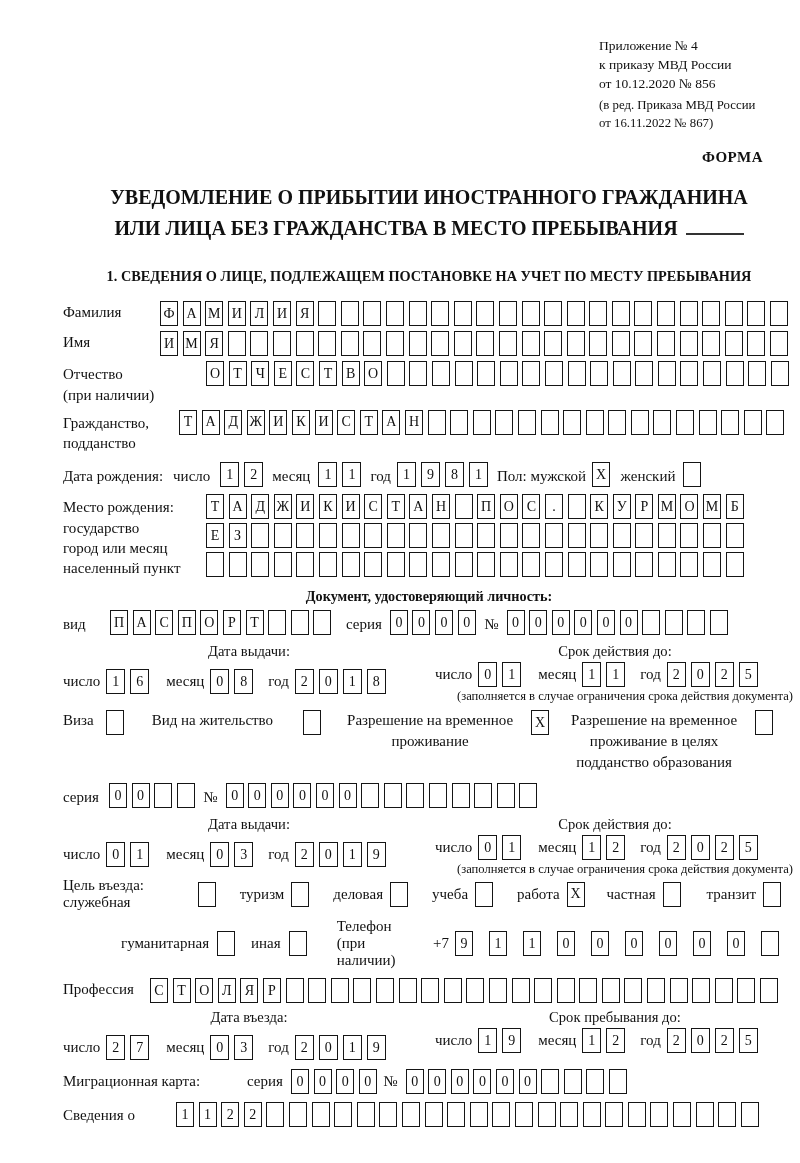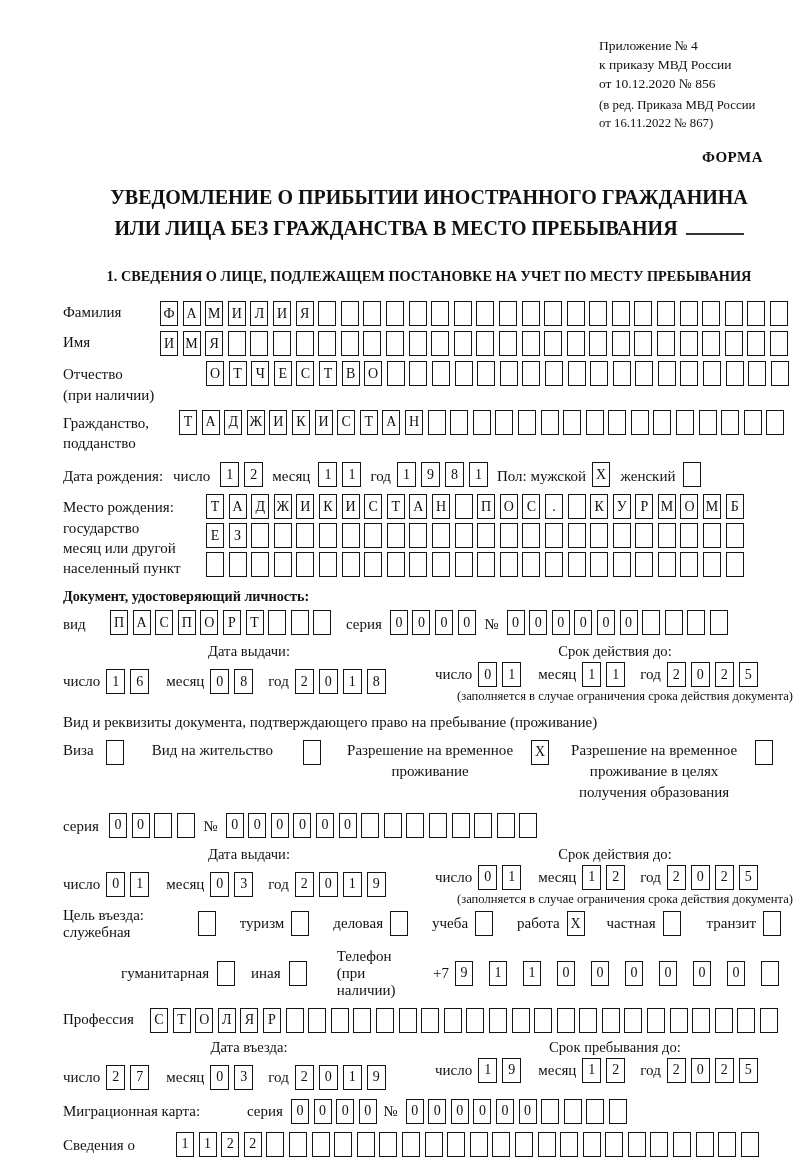--- a/index.html
+++ b/index.html
@@ -39,21 +39,21 @@
   .w-surname { width:97px; }
   .w-patro   { width:143px; }
   .w-citiz   { width:116px; }
   .w-birthpl { width:143px; }
   .w-vid     { width:47px; }
   .w-prof    { width:87px; }
   .w-repr    { width:113px; }
 
   .multi-rows .boxes { margin-bottom:4px; }
 
-  .doc-header { font-weight:bold; font-size:14.2px; margin:7px 0 5px 0; }
+  .doc-header { text-align:center; font-weight:bold; font-size:14.2px; margin:7px 0 5px 0; }
 
   
   .dates { display:flex; margin-top:8px; }
   .dates .grp { display:flex; flex-direction:column; }
   .dates .grp-l { width:372px;gap:7px; }
   .dates .grp-r { flex:1; }
   .dates .grp-title { text-align:center; font-size:14.6px; margin-bottom:2px; }
   .dates .grp-line { display:flex; align-items:center; }
   .dates .grp-line .t { margin-right:6px; }
   .dates .grp-line .boxes { margin-right:4px; }
@@ -271,21 +271,21 @@
     <span class="lbl" style="margin:0 8px 0 6px;">женский</span>
     <div class="boxes">
         <span class="cell"></span>
       </div>
   </div>
 
   <div class="row multi-rows" style="margin-top:7px;">
     <div class="lbl w-birthpl lbl2">
       <div>Место рождения:</div>
       <div>государство</div>
-      <div>месяц или другой</div>
+      <div>город или месяц</div>
       <div>населенный пункт</div>
     </div>
     <div>
       <div class="boxes">
           <span class="cell">Т</span>
           <span class="cell">А</span>
           <span class="cell">Д</span>
           <span class="cell">Ж</span>
           <span class="cell">И</span>
           <span class="cell">К</span>
@@ -441,21 +441,20 @@
             <span class="cell">2</span>
             <span class="cell">0</span>
             <span class="cell">2</span>
             <span class="cell">5</span>
           </div>
       </div>
       <div class="note">(заполняется в случае ограничения срока действия документа)</div>
     </div>
   </div>
 
-  <div class="plain-line">Вид и реквизиты документа, подтверждающего право на пребывание (проживание)</div>
 
   <div class="permit-row">
     <div class="permit-item">
       <span class="txt">Виза</span>
       <div class="boxes" style="margin-left:4px;">
           <span class="cell"></span>
         </div>
     </div>
     <div class="permit-item" style="margin-left:28px;">
       <span class="txt">Вид на жительство</span>
@@ -469,21 +468,21 @@
         <div>проживание</div>
       </div>
       <div class="boxes" style="margin-left:10px;">
           <span class="cell">X</span>
         </div>
     </div>
     <div class="permit-item" style="margin-left:22px;">
       <div class="txt c">
         <div>Разрешение на временное</div>
         <div>проживание в целях</div>
-        <div>получения образования</div>
+        <div>подданство образования</div>
       </div>
       <div class="boxes" style="margin-left:10px;">
           <span class="cell"></span>
         </div>
     </div>
   </div>
 
   <div class="row" style="align-items:center; margin-top:4px;">
     <span class="lbl" style="margin-right:10px;">серия</span>
     <div class="boxes">

